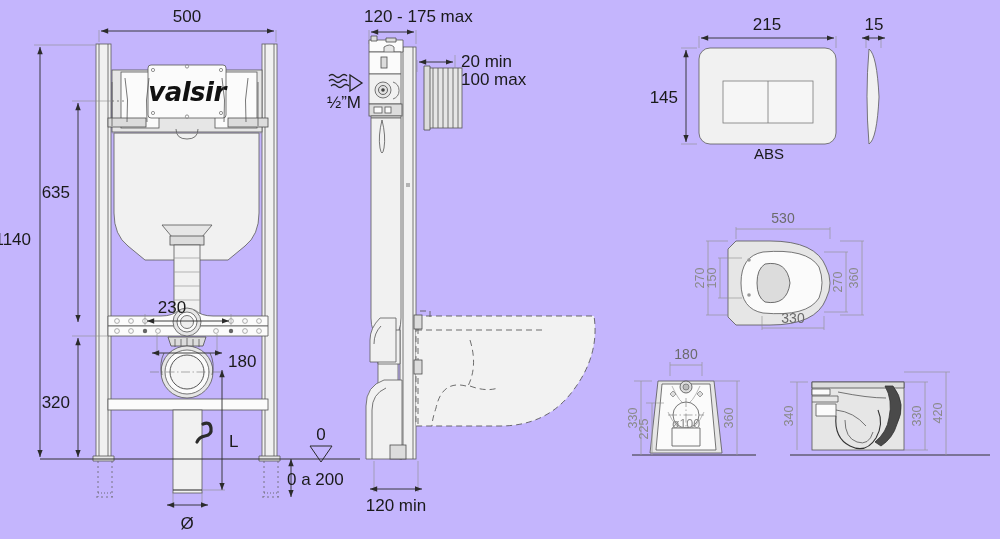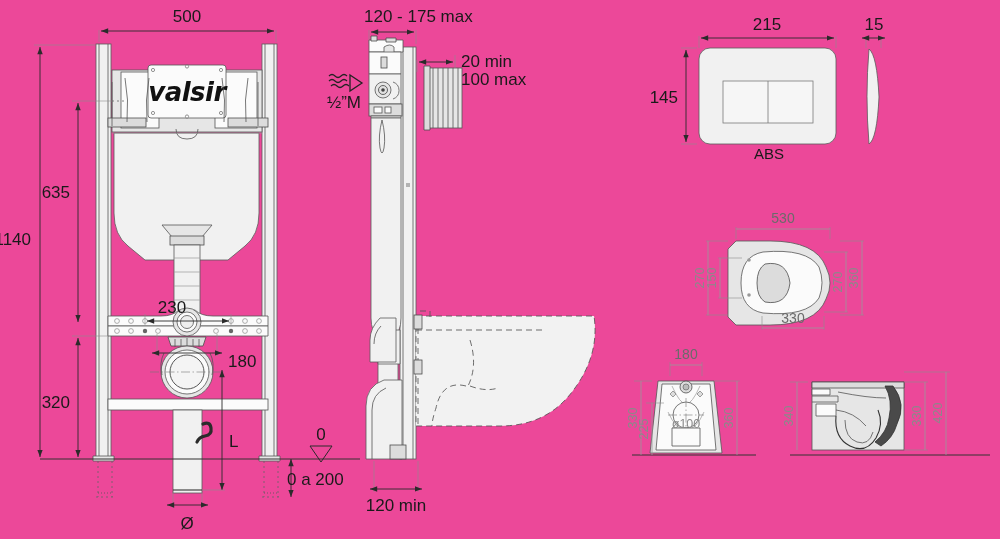--- a/index.html
+++ b/index.html
@@ -1,18 +1,18 @@
 <!DOCTYPE html>
 <html><head>
 <meta charset="utf-8">
 <style>
   html,body{margin:0;padding:0;background:#ffffff;}
   body{width:1000px;height:539px;overflow:hidden;
        font-family:"Liberation Sans",sans-serif;color:#1a1a1a;}
-  #stage{position:relative;width:1000px;height:539px;background:#ec4899;}
+  #stage{position:relative;width:1000px;height:539px;background:#c4b5fd;}
   svg{display:block;}
   .dimtxt{font-family:"Liberation Sans",sans-serif;font-size:17px;fill:#1a1a1a;}
   .dimtxt-sm{font-family:"Liberation Sans",sans-serif;font-size:12.5px;fill:#8a8a8a;}
   .dimtxt-md{font-family:"Liberation Sans",sans-serif;font-size:14px;fill:#6b6b6b;}
   .matlbl{font-family:"Liberation Sans",sans-serif;font-size:15px;fill:#1a1a1a;}
   .logo{font-family:"DejaVu Sans",sans-serif;font-size:26px;font-weight:bold;
         font-style:italic;fill:#111;letter-spacing:-0.5px;}
   .ln{stroke:#555;stroke-width:.8;fill:none;}
   .lnl{stroke:#9a9a9a;stroke-width:.7;fill:none;}
   .lnth{stroke:#333;stroke-width:1.1;fill:none;}

